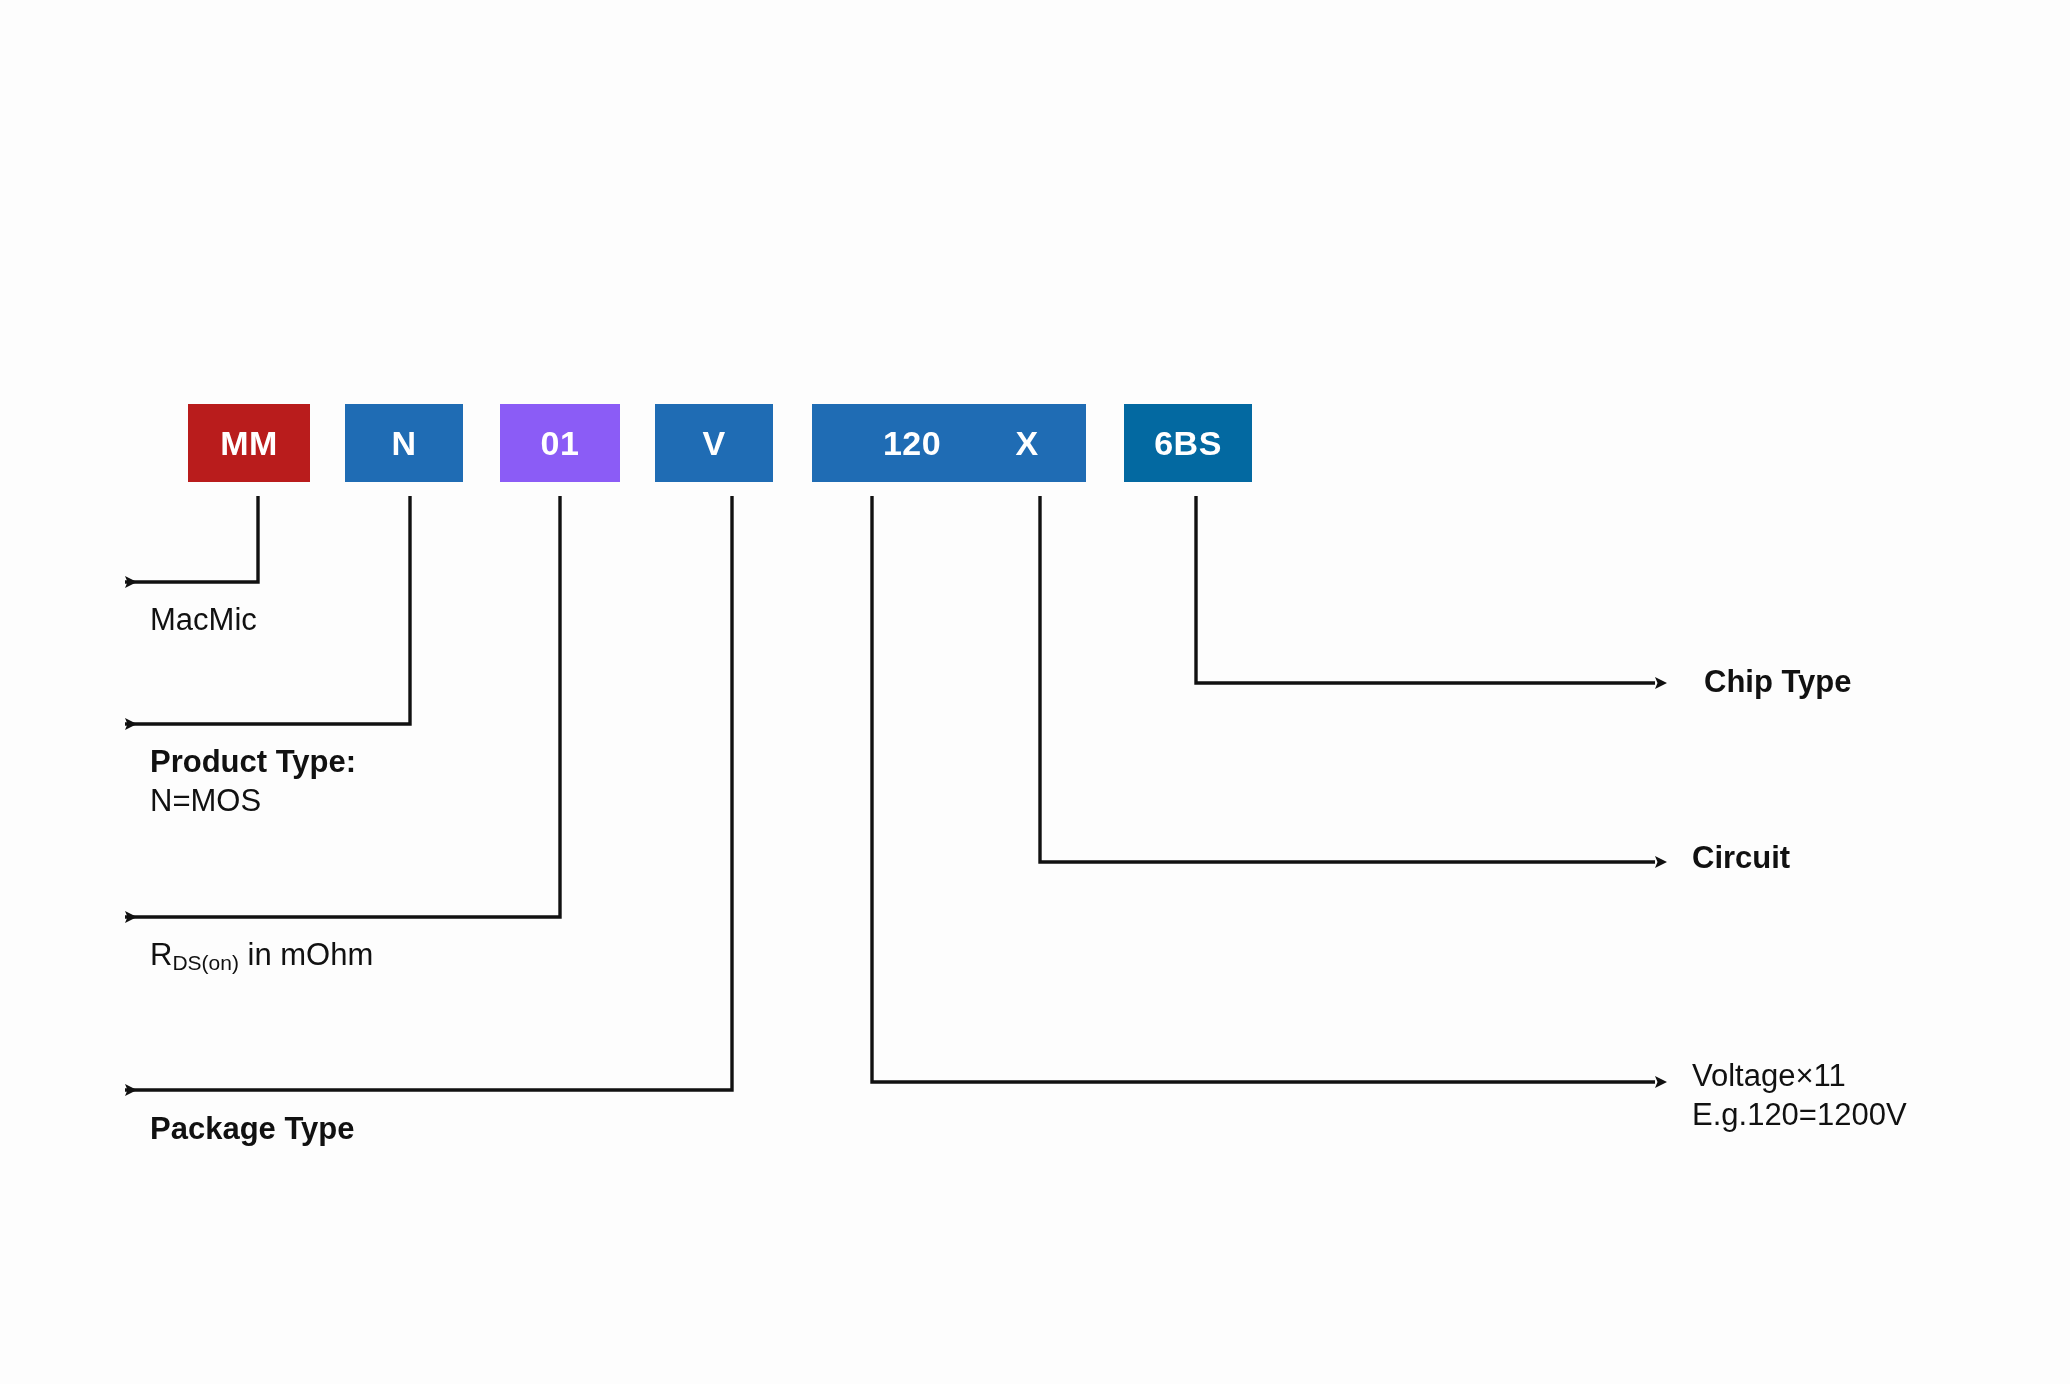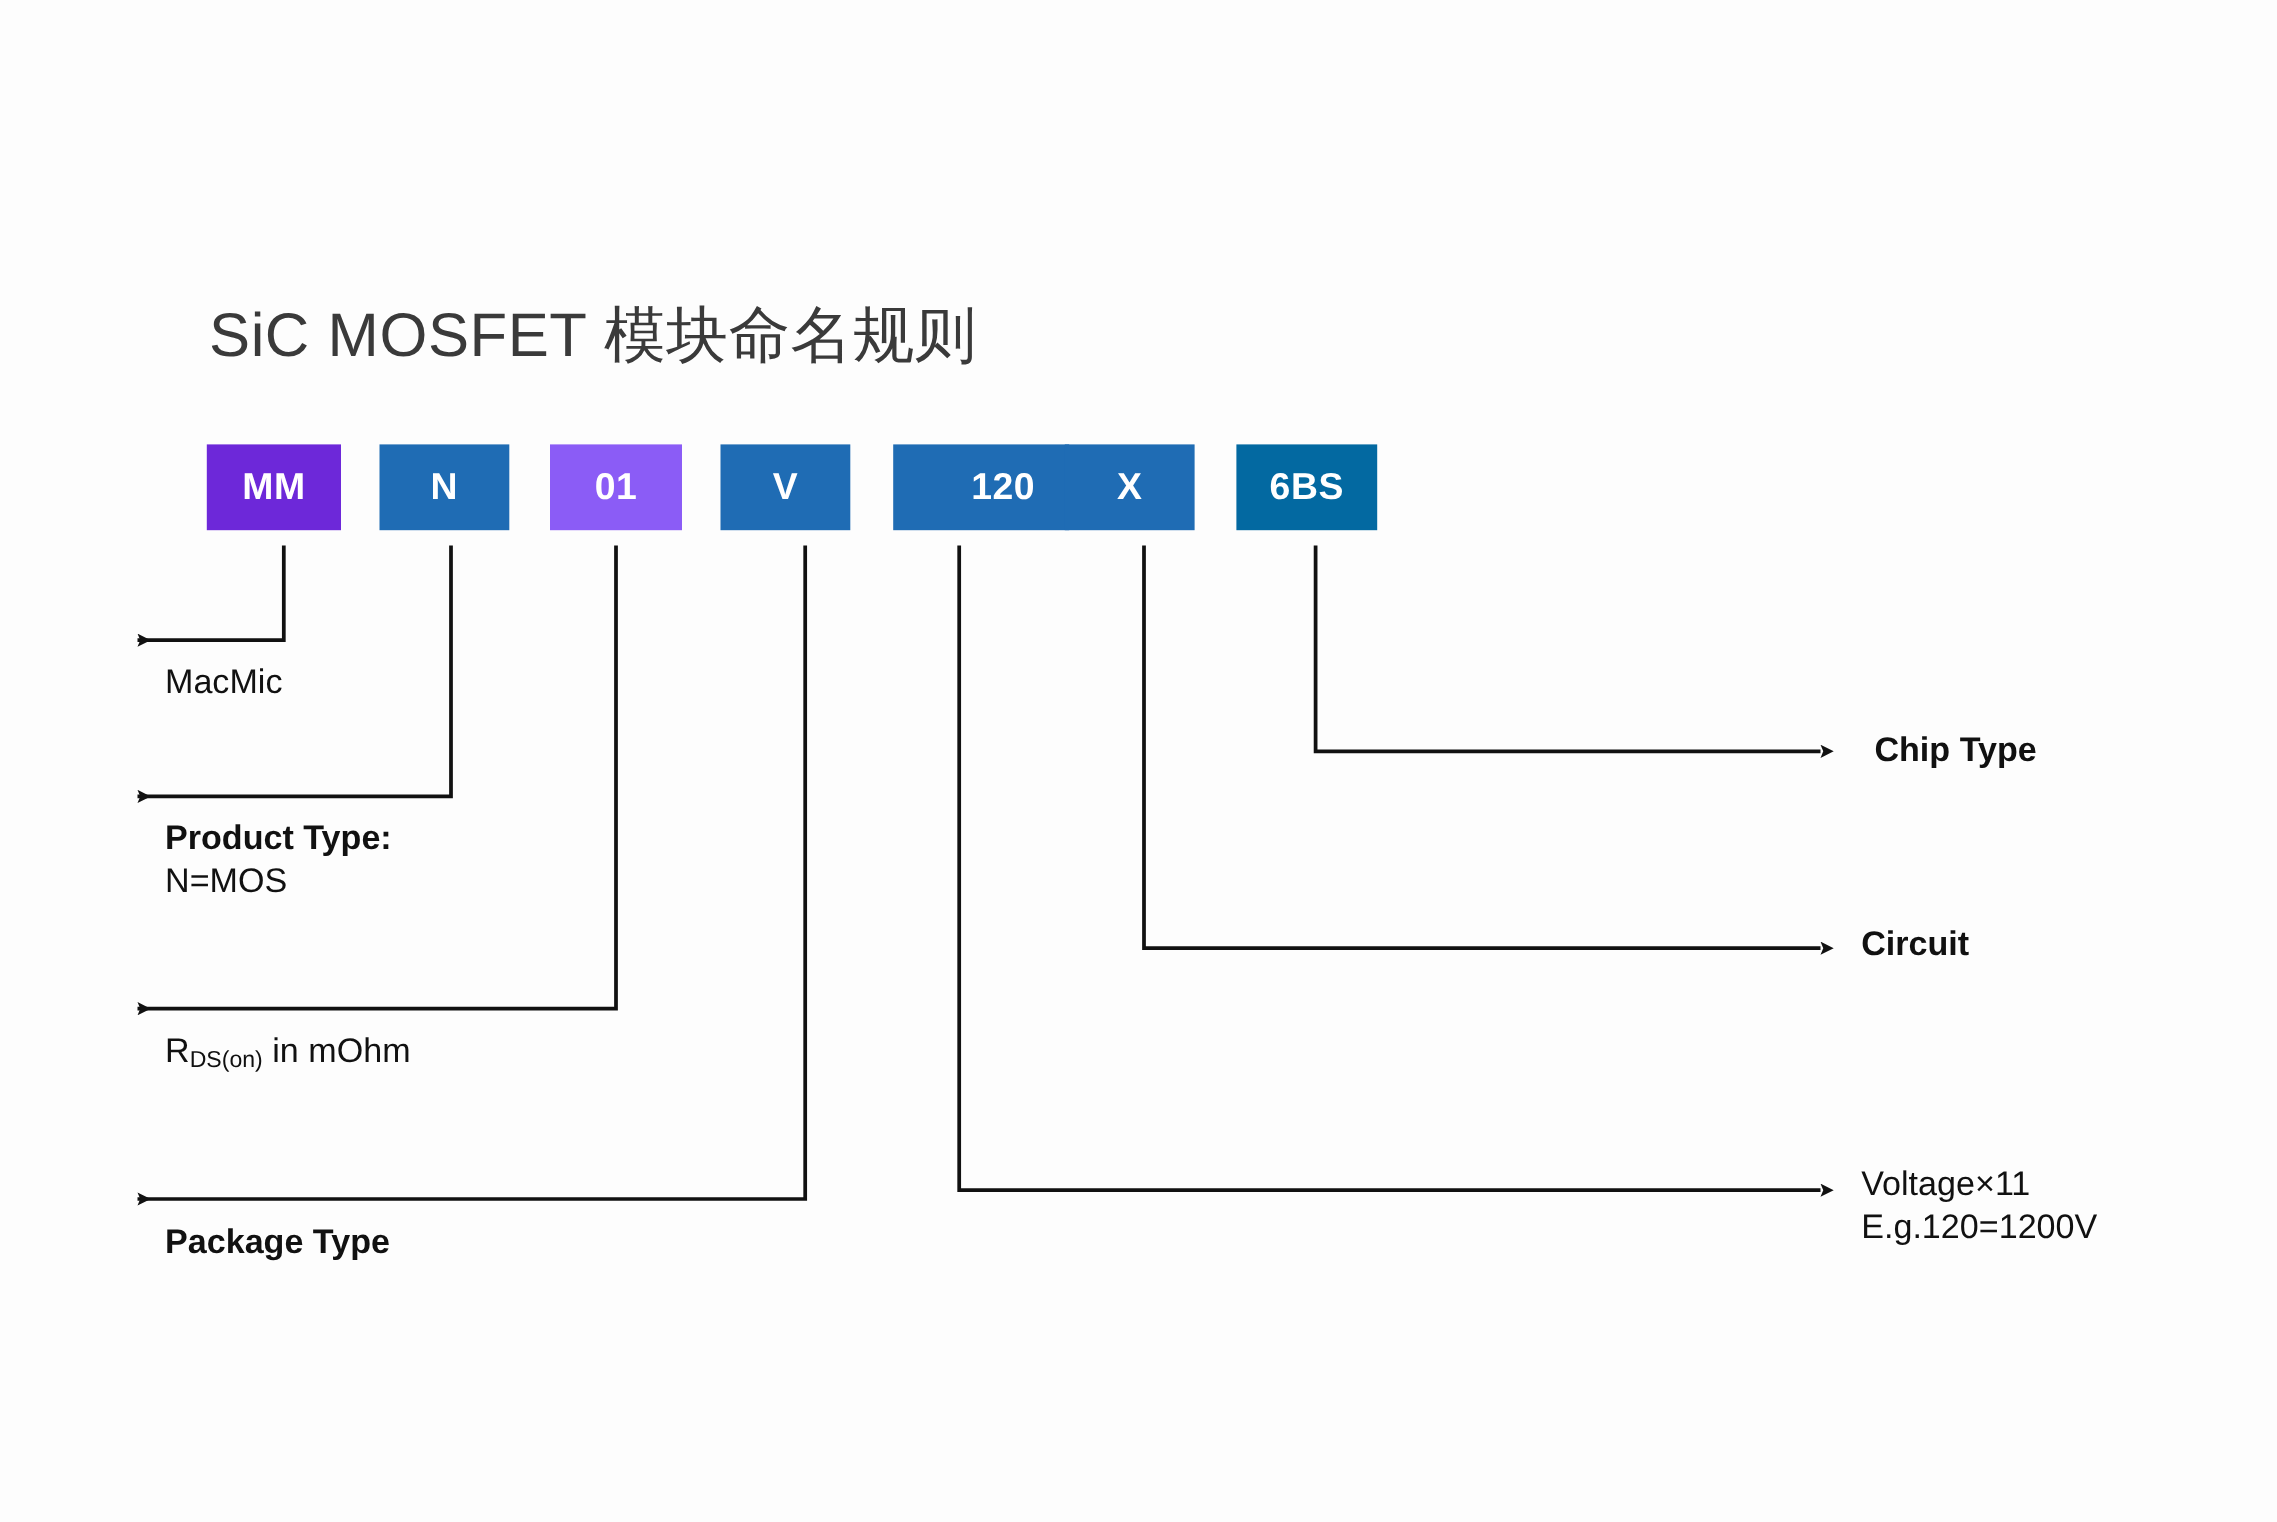--- a/index.html
+++ b/index.html
@@ -64,21 +64,20 @@
     position: relative;
     top: 5px;
   }
   .lbl .l2 { display: block; font-weight: normal; }
 </style>
 </head>
 <body>
 
 <div id="stage">
 
-  <div class="title">SiC MOSFET 模块命名规则</div>
 
   <svg id="wires" viewBox="0 0 2070 1384" xmlns="http://www.w3.org/2000/svg">
     <defs>
       <marker id="arrowL" markerWidth="14" markerHeight="12" refX="12" refY="6" orient="auto" markerUnits="userSpaceOnUse">
         <path d="M12,0 L0,6 L12,12 L9.5,6 Z" fill="#111111"></path>
       </marker>
       <marker id="arrowR" markerWidth="14" markerHeight="12" refX="2" refY="6" orient="auto" markerUnits="userSpaceOnUse">
         <path d="M2,0 L14,6 L2,12 L4.5,6 Z" fill="#111111"></path>
       </marker>
     </defs>
@@ -87,21 +86,21 @@
         <path d="M410,496 L410,724 L125,724" marker-end="url(#arrowL)" stroke="#111111"></path>
         <path d="M560,496 L560,917 L125,917" marker-end="url(#arrowL)" stroke="#111111"></path>
         <path d="M732,496 L732,1090 L125,1090" marker-end="url(#arrowL)" stroke="#111111"></path>
         <path d="M872,496 L872,1082 L1655,1082" marker-end="url(#arrowR)" stroke="#111111"></path>
         <path d="M1040,496 L1040,862 L1655,862" marker-end="url(#arrowR)" stroke="#111111"></path>
         <path d="M1196,496 L1196,683 L1655,683" marker-end="url(#arrowR)" stroke="#111111"></path>
       </g>
   </svg>
 
   <div id="boxes">
-      <div class="code-box" style="left: 188px; width: 122px; background: #6d28d9;">MM</div>
+      <div class="code-box" style="left: 188px; width: 122px; background: #b91c1c;">MM</div>
       <div class="code-box" style="left: 345px; width: 118px; background: rgb(31, 108, 180);">N</div>
       <div class="code-box" style="left: 500px; width: 120px; background: #8b5cf6;">01</div>
       <div class="code-box" style="left: 655px; width: 118px; background: rgb(31, 108, 180);">V</div>
       <div class="code-box" style="left: 812px; width: 120px; background: rgb(31, 108, 180); padding-left: 40px;">120</div>
       <div class="code-box" style="left: 968px; width: 118px; background: rgb(31, 108, 180);">X</div>
       <div class="code-box" style="left: 1124px; width: 128px; background: #0369a1;">6BS</div>
     </div>
   <div id="left-labels">
       <div class="lbl" style="left: 150px; top: 600px;"><span>MacMic</span></div>
       <div class="lbl bold" style="left: 150px; top: 742px;"><span>Product Type:</span><span class="l2">N=MOS</span></div>

